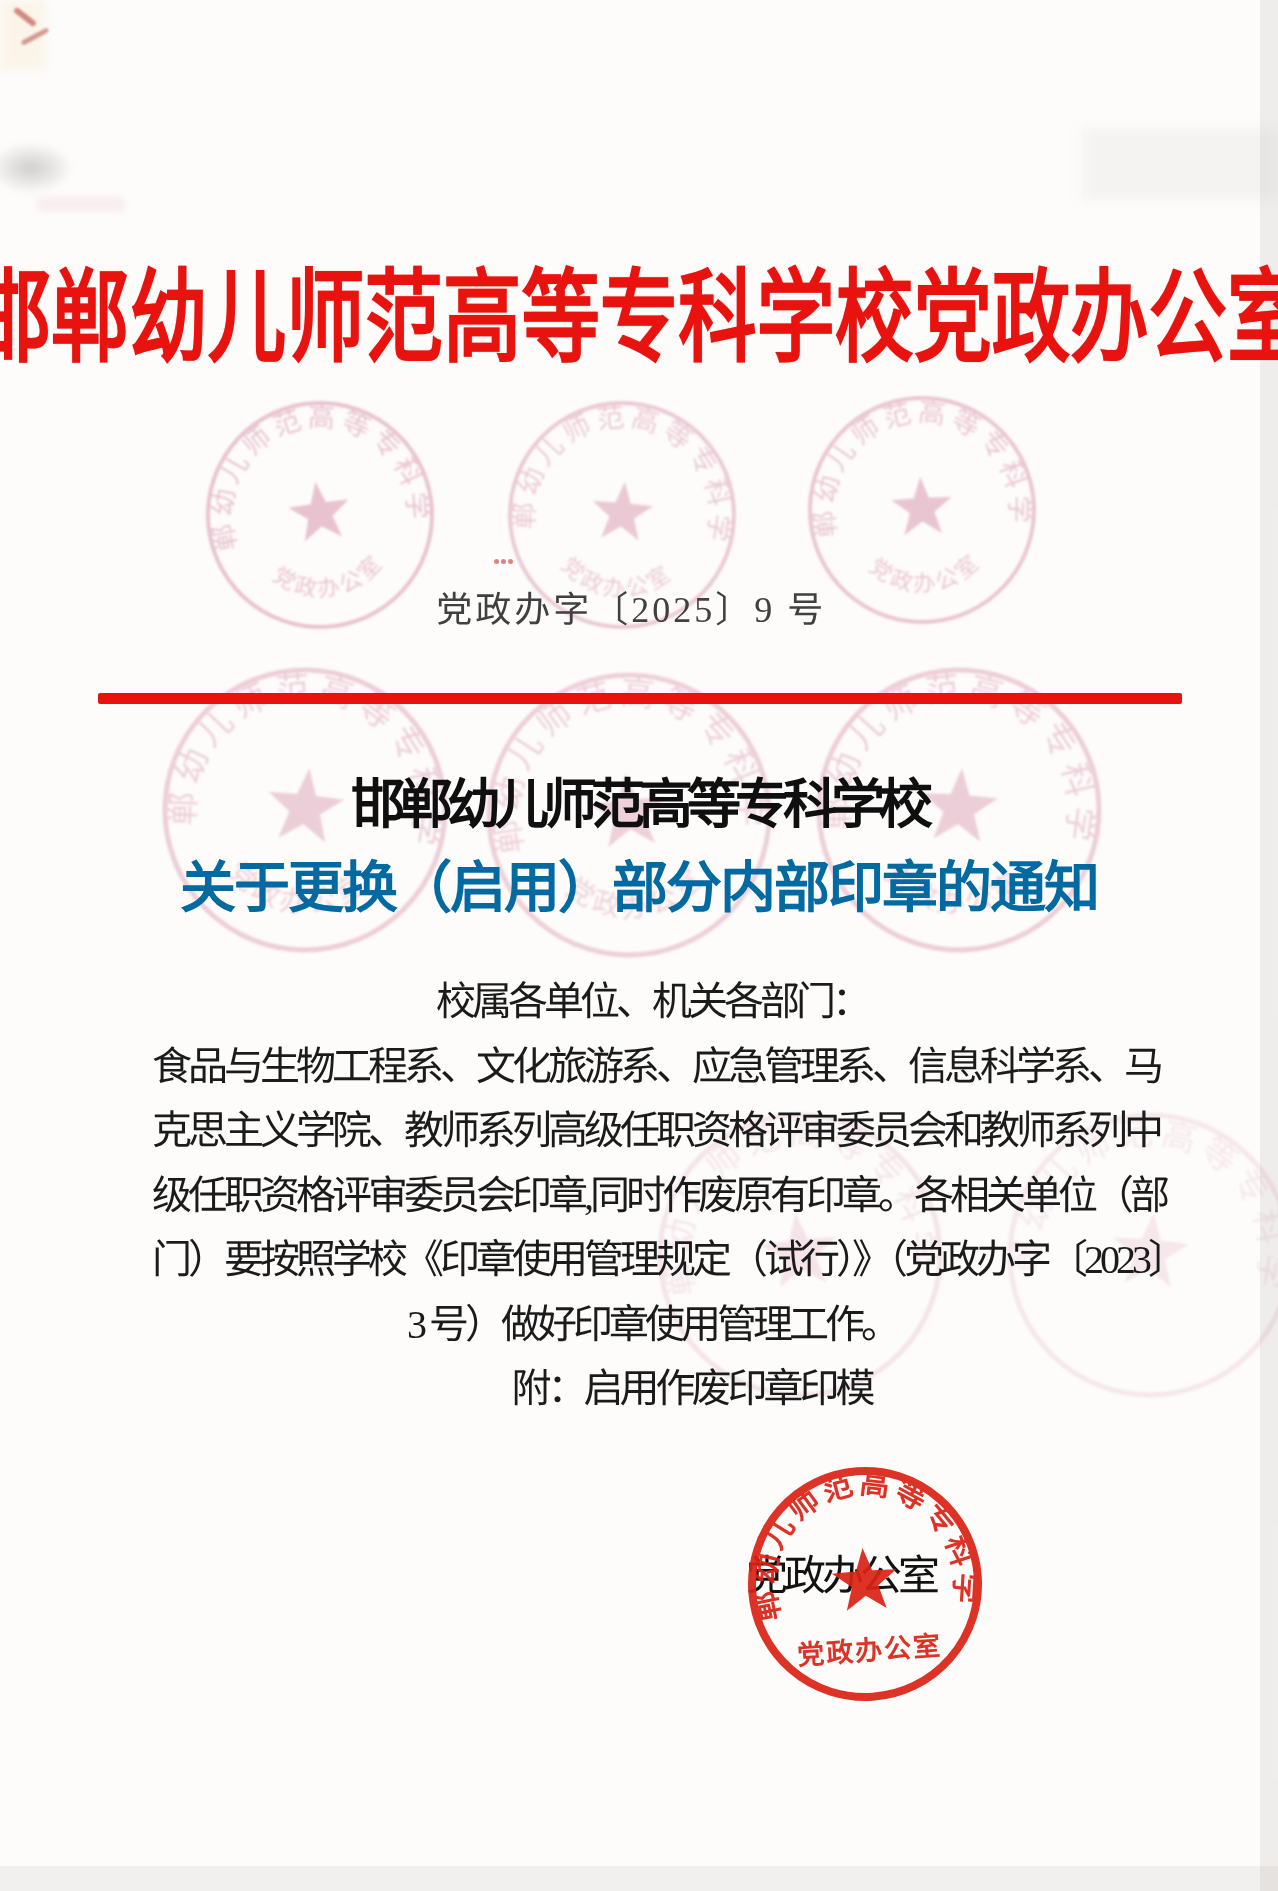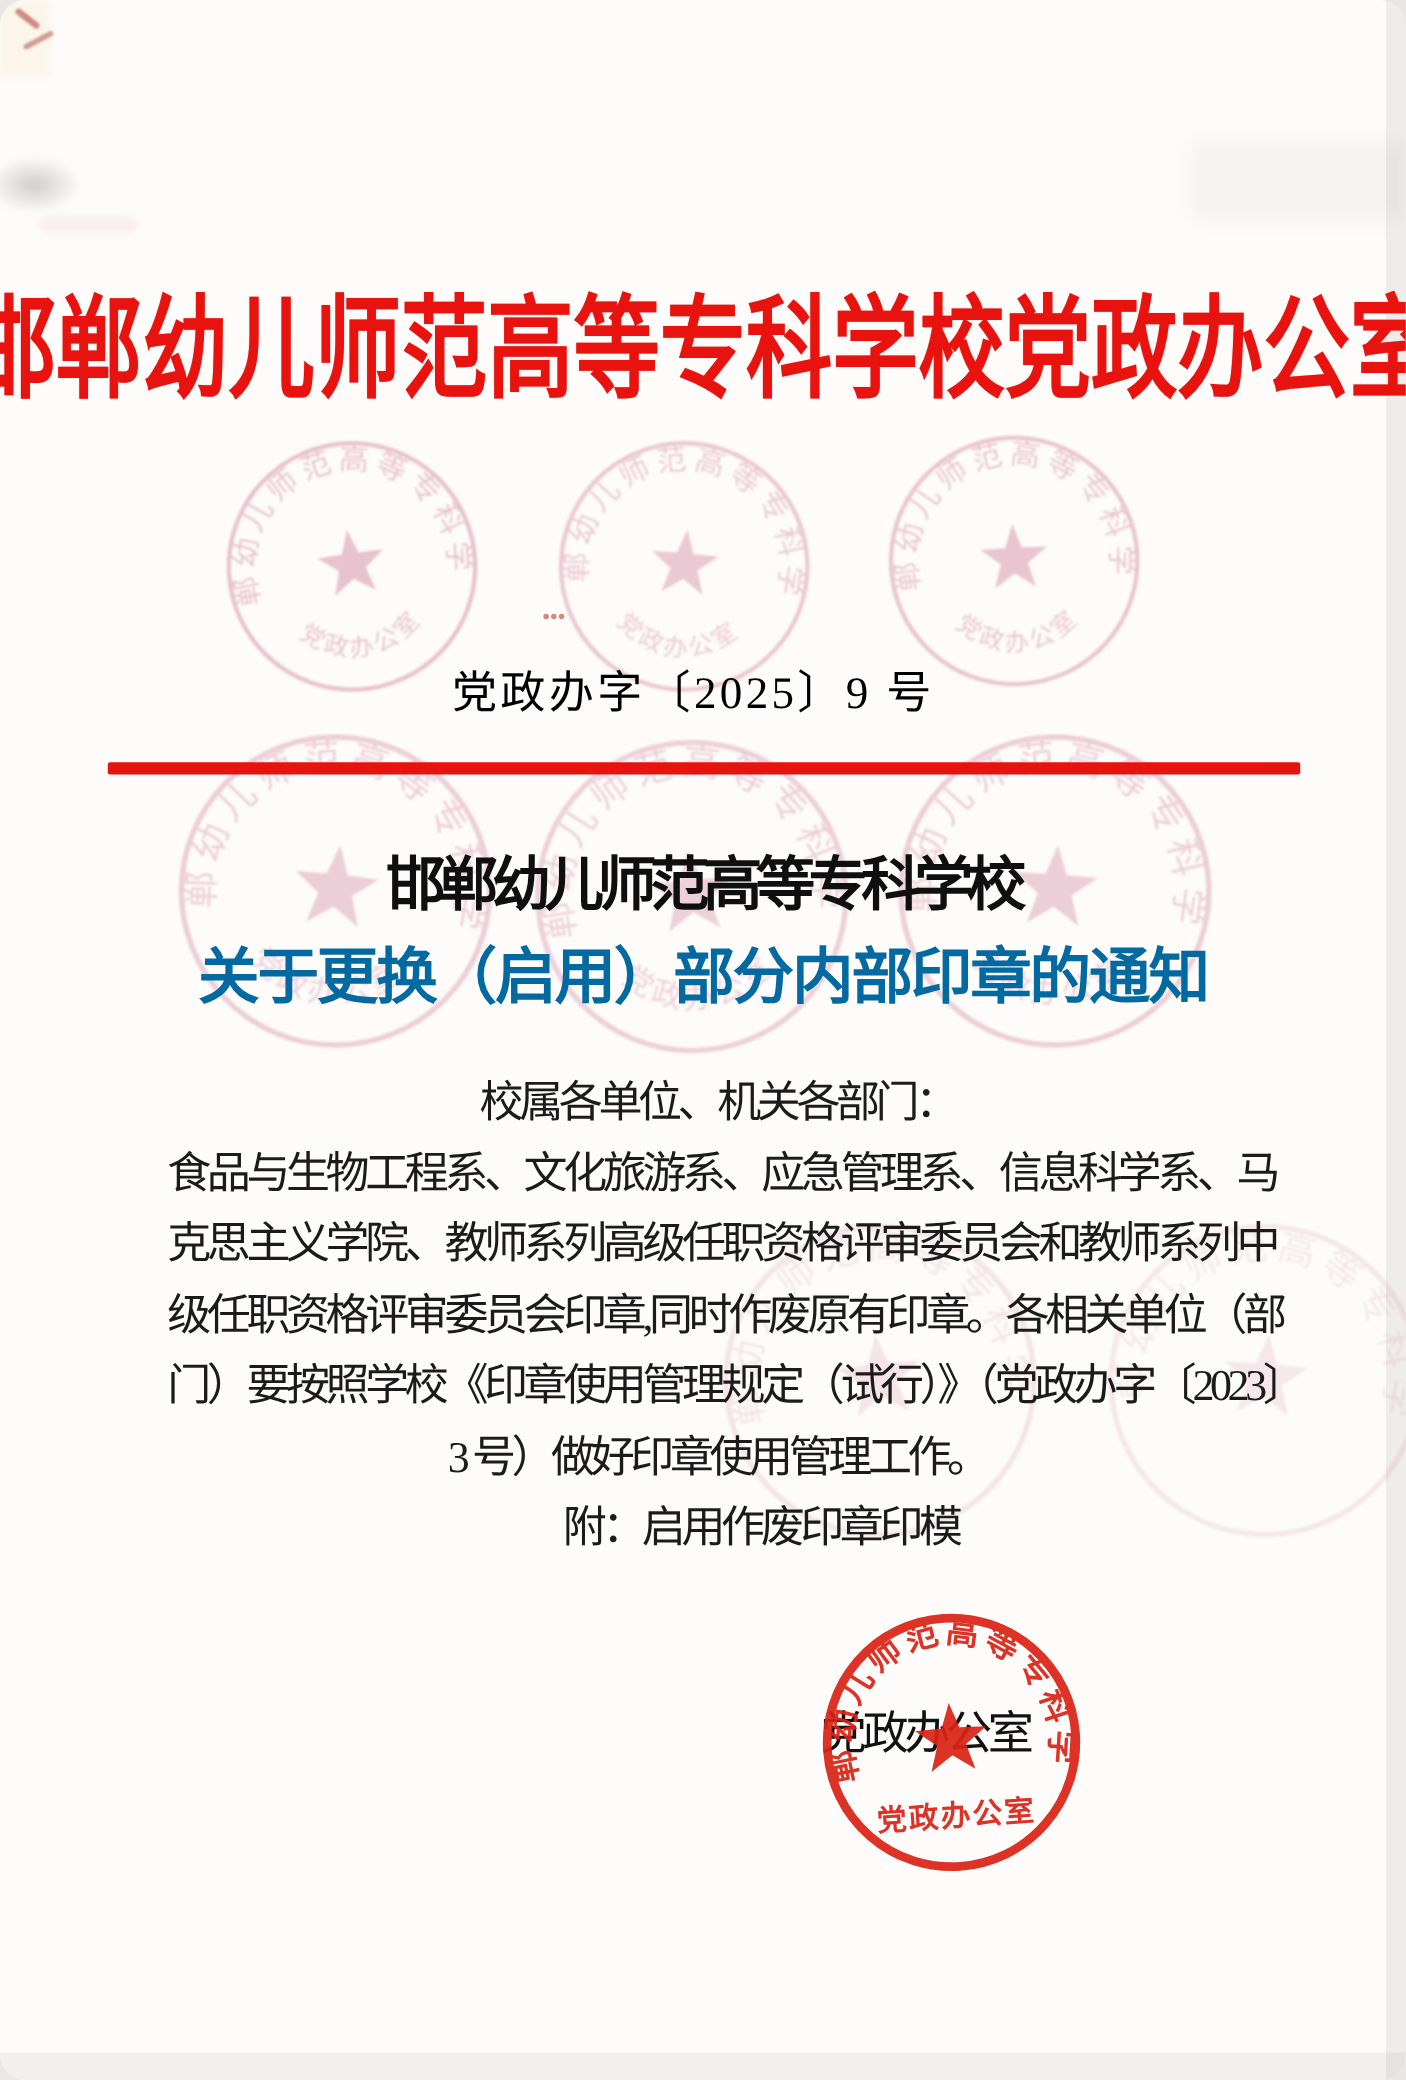--- a/index.html
+++ b/index.html
@@ -1,32 +1,31 @@
 <!DOCTYPE html>
 <html lang="zh-CN"><head>
 <meta charset="utf-8">
 <style>
   html,body{margin:0;padding:0;background:#e9e7e4;}
   .page{
     position:relative; width:1278px; height:1891px; margin:0 auto;
     background:#fdfcfb; overflow:hidden;
     font-family:"Liberation Serif","DejaVu Serif",serif;
     color:#1c1c1c;
-    border-radius:23px;
   }
   
   .org-name{
     position:absolute; top:234px; left:50%;
     transform:translateX(-50%) scale(0.80,1.04); transform-origin:center top;
     font-size:98px; font-weight:bold; white-space:nowrap;
     color:#e8130e; text-shadow:0 0 1px rgba(200,20,10,.55);
   }
   .doc-number{
-    position:absolute; top:596px; left:50%; transform:translateX(-52%);
-    font-size:41px; letter-spacing:3px; white-space:nowrap; color:#000000;
+    position:absolute; top:580px; left:50%; transform:translateX(-52%);
+    font-size:36px; letter-spacing:3px; white-space:nowrap; color:#404040;
   }
   .red-rule{
     position:absolute; left:98px; top:693px; width:1084px; height:11px;
     background:#e8130e; border-radius:2px;
   }
   
   .title-1{
     position:absolute; top:760px; left:50%; transform:translateX(-50%);
     font-size:54px; font-weight:bold; letter-spacing:-6px; white-space:nowrap; color:#0f0f0f;
   }

